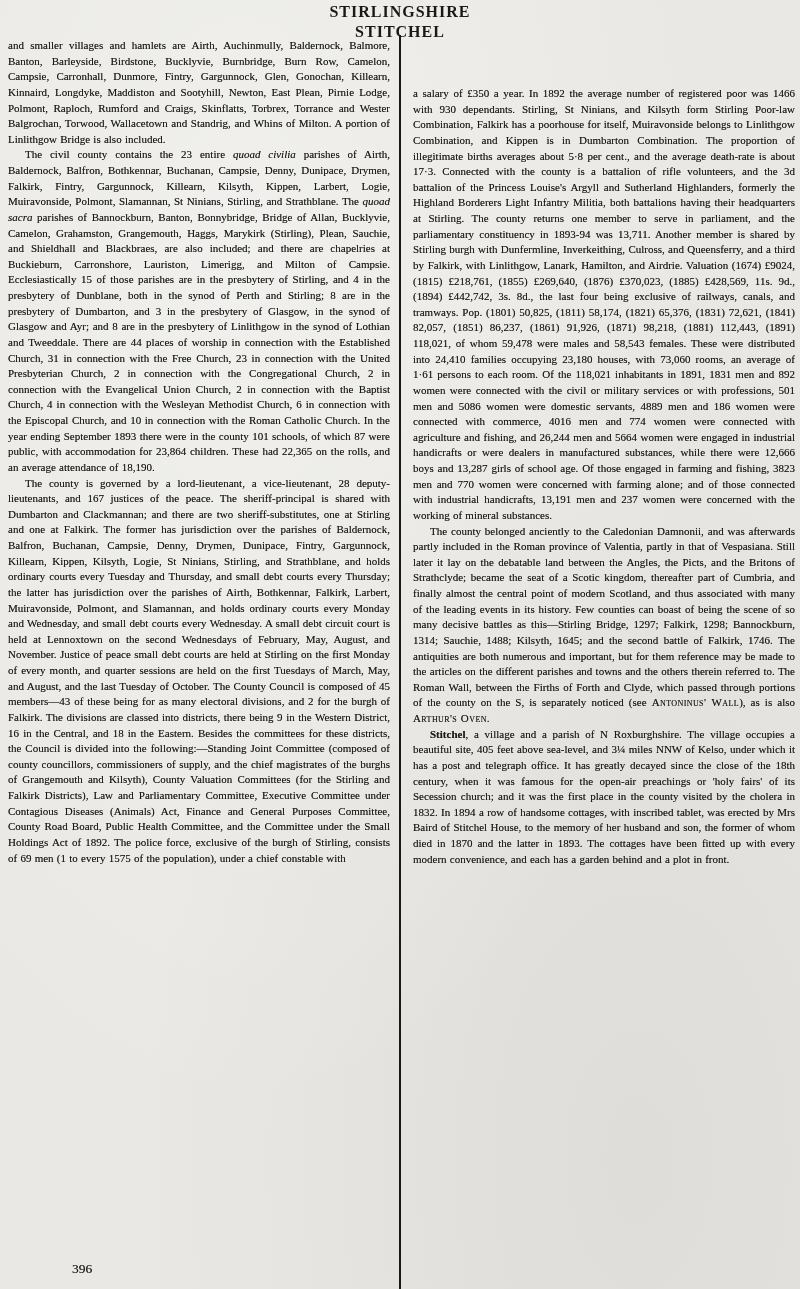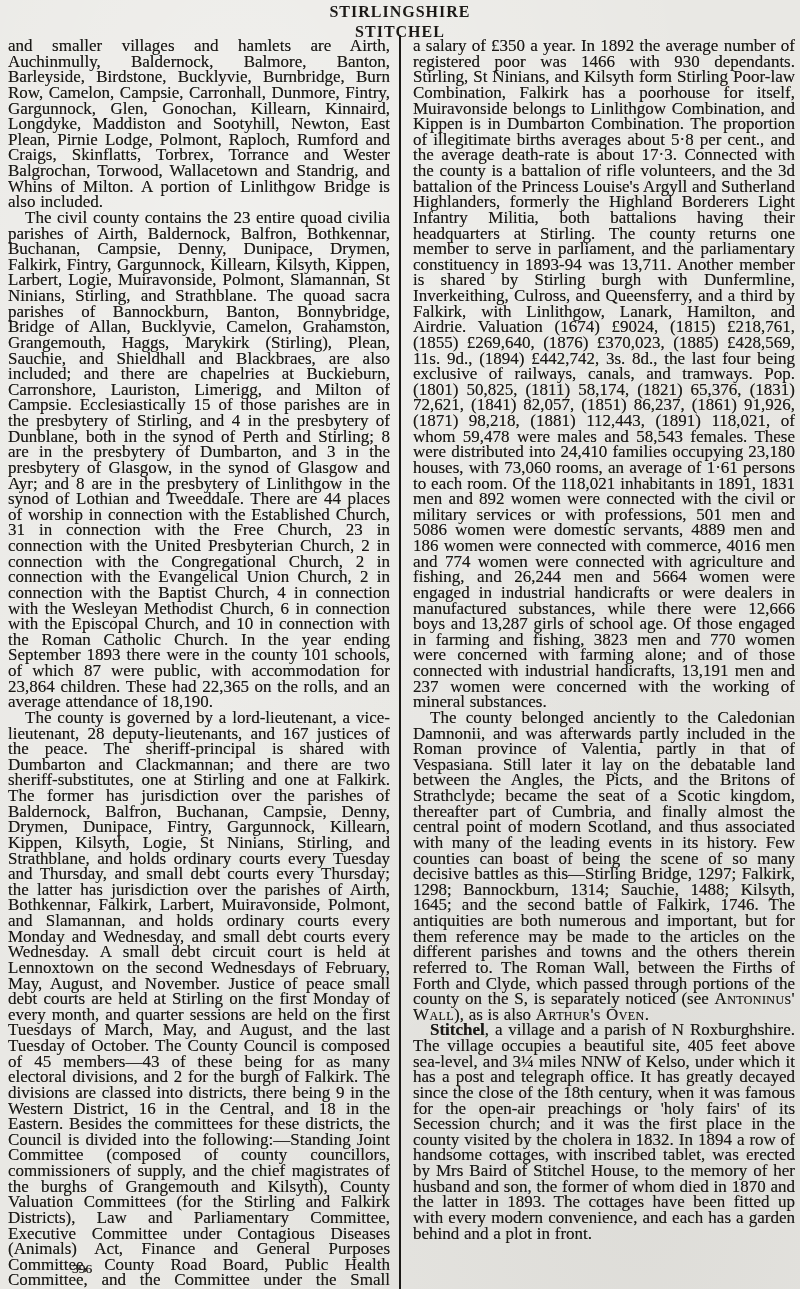--- a/index.html
+++ b/index.html
@@ -47,31 +47,31 @@
     left: 8px;
     right: 5px;
     bottom: 0;
     display: flex;
   }
   .column {
     width: 384px;
     overflow: hidden;
   }
   .column.left  { margin-right: 8px; }
-  .column.right { margin-left: 15px; }
+  .column.right { margin-left: 15px; margin-top: 48px; }
   p.para {
     margin: 0;
     text-align: justify;
-    font-size: 17px;
+    font-size: 11px;
     line-height: 15.62px;
     word-spacing: 0.5px;
     text-shadow: 0 0 0.5px rgba(20,18,14,0.55);
   }
   p.para.indent { text-indent: 17px; }
-  .seg-italic { }
+  .seg-italic { font-style: italic; }
   .seg-bold { font-weight: bold; }
   .seg-smallcaps { font-variant: small-caps; letter-spacing: 0.4px; }
   .page-number {
     position: absolute;
     left: 52px;
     bottom: 12px;
     font-size: 13.5px;
     text-shadow: 0 0 0.5px rgba(20,18,14,0.55);
     margin-left: 20px;
   }

